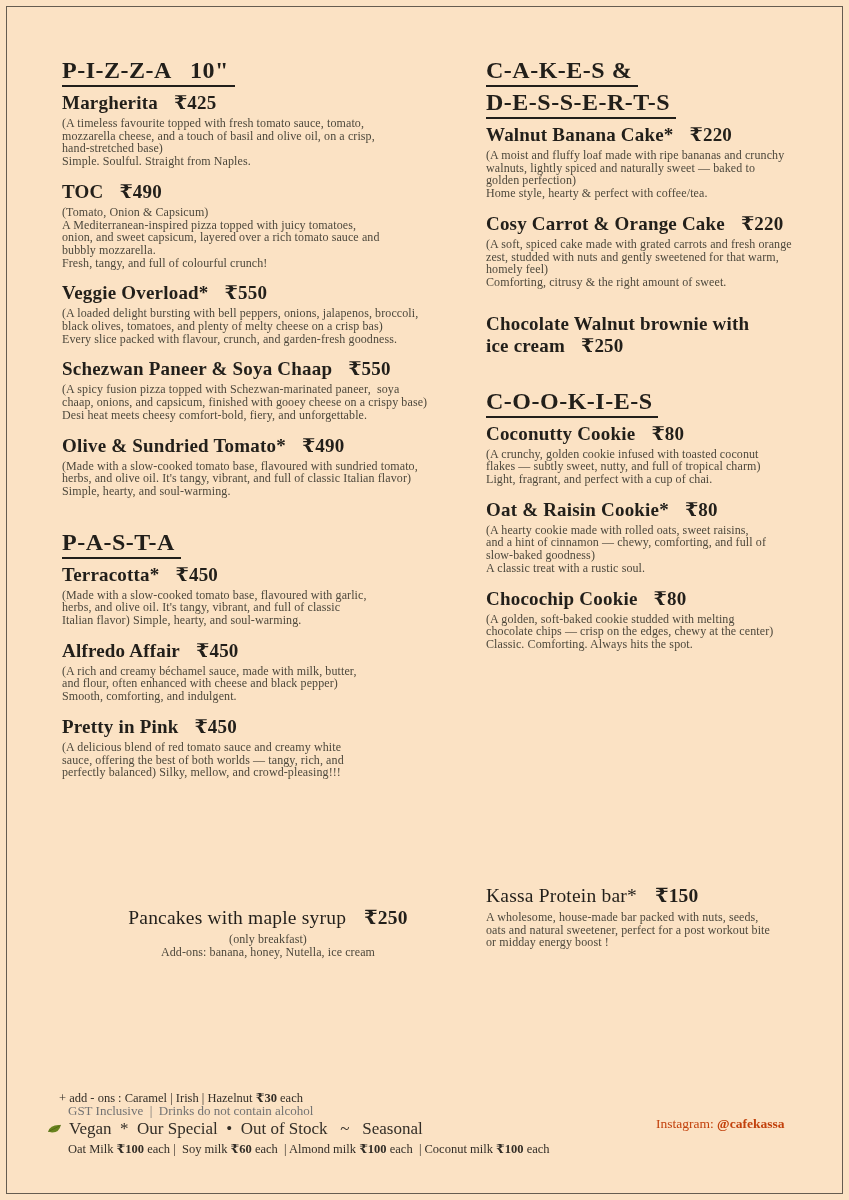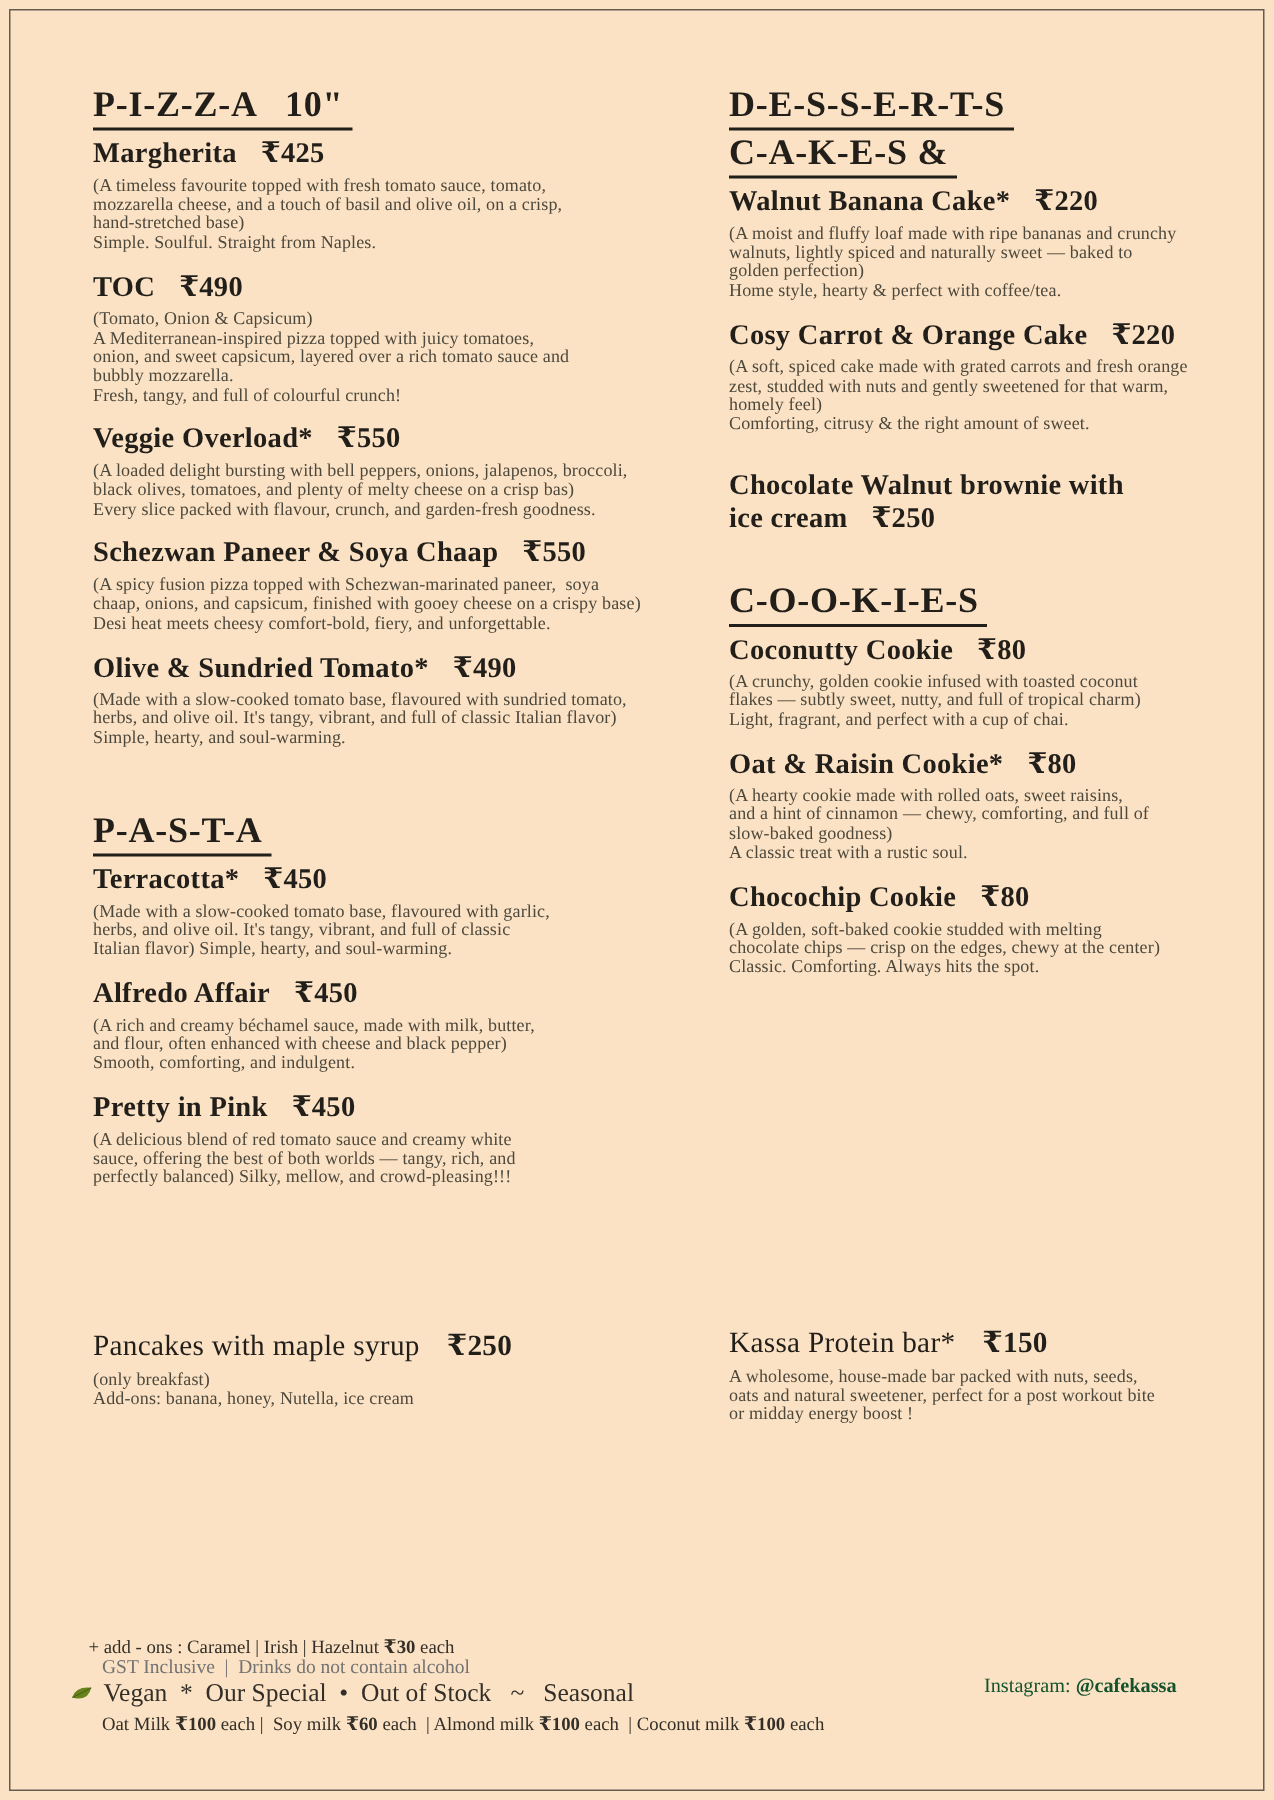--- a/index.html
+++ b/index.html
@@ -31,25 +31,25 @@
   .heading-wrap.multi > div { margin-bottom:3px; }
 
   .item { margin-bottom:13px; }
   .item-title { font-size:19px; font-weight:bold; letter-spacing:.2px; line-height:22px; }
   .item-title .price { margin-left:16px; white-space:nowrap; }
   .desc {
     font-size:12px; line-height:12.7px; letter-spacing:.1px;
     color:#4d483c; white-space:pre-wrap; margin-top:3px;
   }
 
-  .section-pasta   { margin-top:44px; }
+  .section-pasta   { margin-top:32px; }
   .brownie         { margin-top:24px; margin-bottom:0; }
   .section-cookies { margin-top:32px; }
 
-  .bottom-left  { position:absolute; left:62px;  top:886px; width:412px; }
+  .bottom-left  { position:absolute; left:62px;  top:906px; width:412px;text-align:center; }
   .bottom-right { position:absolute; left:486px; top:884px; width:352px; }
   .light-title { font-size:19.5px; font-weight:normal; line-height:24px; letter-spacing:.2px; }
   .light-title .price { font-weight:bold; margin-left:18px; white-space:nowrap; }
 
   .addons {
     position:absolute; left:59px; top:1056px;
     font-size:12.5px; line-height:17px; color:#332e27; white-space:pre-wrap;
   }
   .addons .indent { padding-left:9px; }
   .gst {
@@ -57,21 +57,21 @@
     font-size:13px; color:#737373; white-space:pre-wrap;
   }
   .legend {
     position:absolute; left:47px; top:1119px;
     font-size:17px; color:#332e27; white-space:pre-wrap;
     display:flex; align-items:center; gap:7px;
   }
   .legend svg { display:block; }
   .instagram {
     position:absolute; left:656px; top:1116px;
-    font-size:13.5px; color:#14532d; white-space:pre-wrap;
+    font-size:13.5px; color:#c2410c; white-space:pre-wrap;
   }
   .b { font-weight:bold; }
 </style>
 </head>
 <body>
 
 <div class="frame"></div>
 
 <div class="col col-left">
 
@@ -160,22 +160,22 @@
 sauce, offering the best of both worlds — tangy, rich, and
 perfectly balanced) Silky, mellow, and crowd-pleasing!!!</div>
     </div>
   </div>
 </div>
 
 <div class="col col-right">
 
   <div>
     <div class="heading-wrap multi">
+      <div><span class="heading">C-A-K-E-S &amp;</span></div>
       <div><span class="heading">D-E-S-S-E-R-T-S</span></div>
-      <div><span class="heading">C-A-K-E-S &amp;</span></div>
     </div>
 
     <div class="item">
       <div class="item-title">
         <span>Walnut Banana Cake*</span><span class="price">₹220</span>
       </div>
       <div class="desc">(A moist and fluffy loaf made with ripe bananas and crunchy
 walnuts, lightly spiced and naturally sweet — baked to
 golden perfection)
 Home style, hearty &amp; perfect with coffee/tea.</div>

